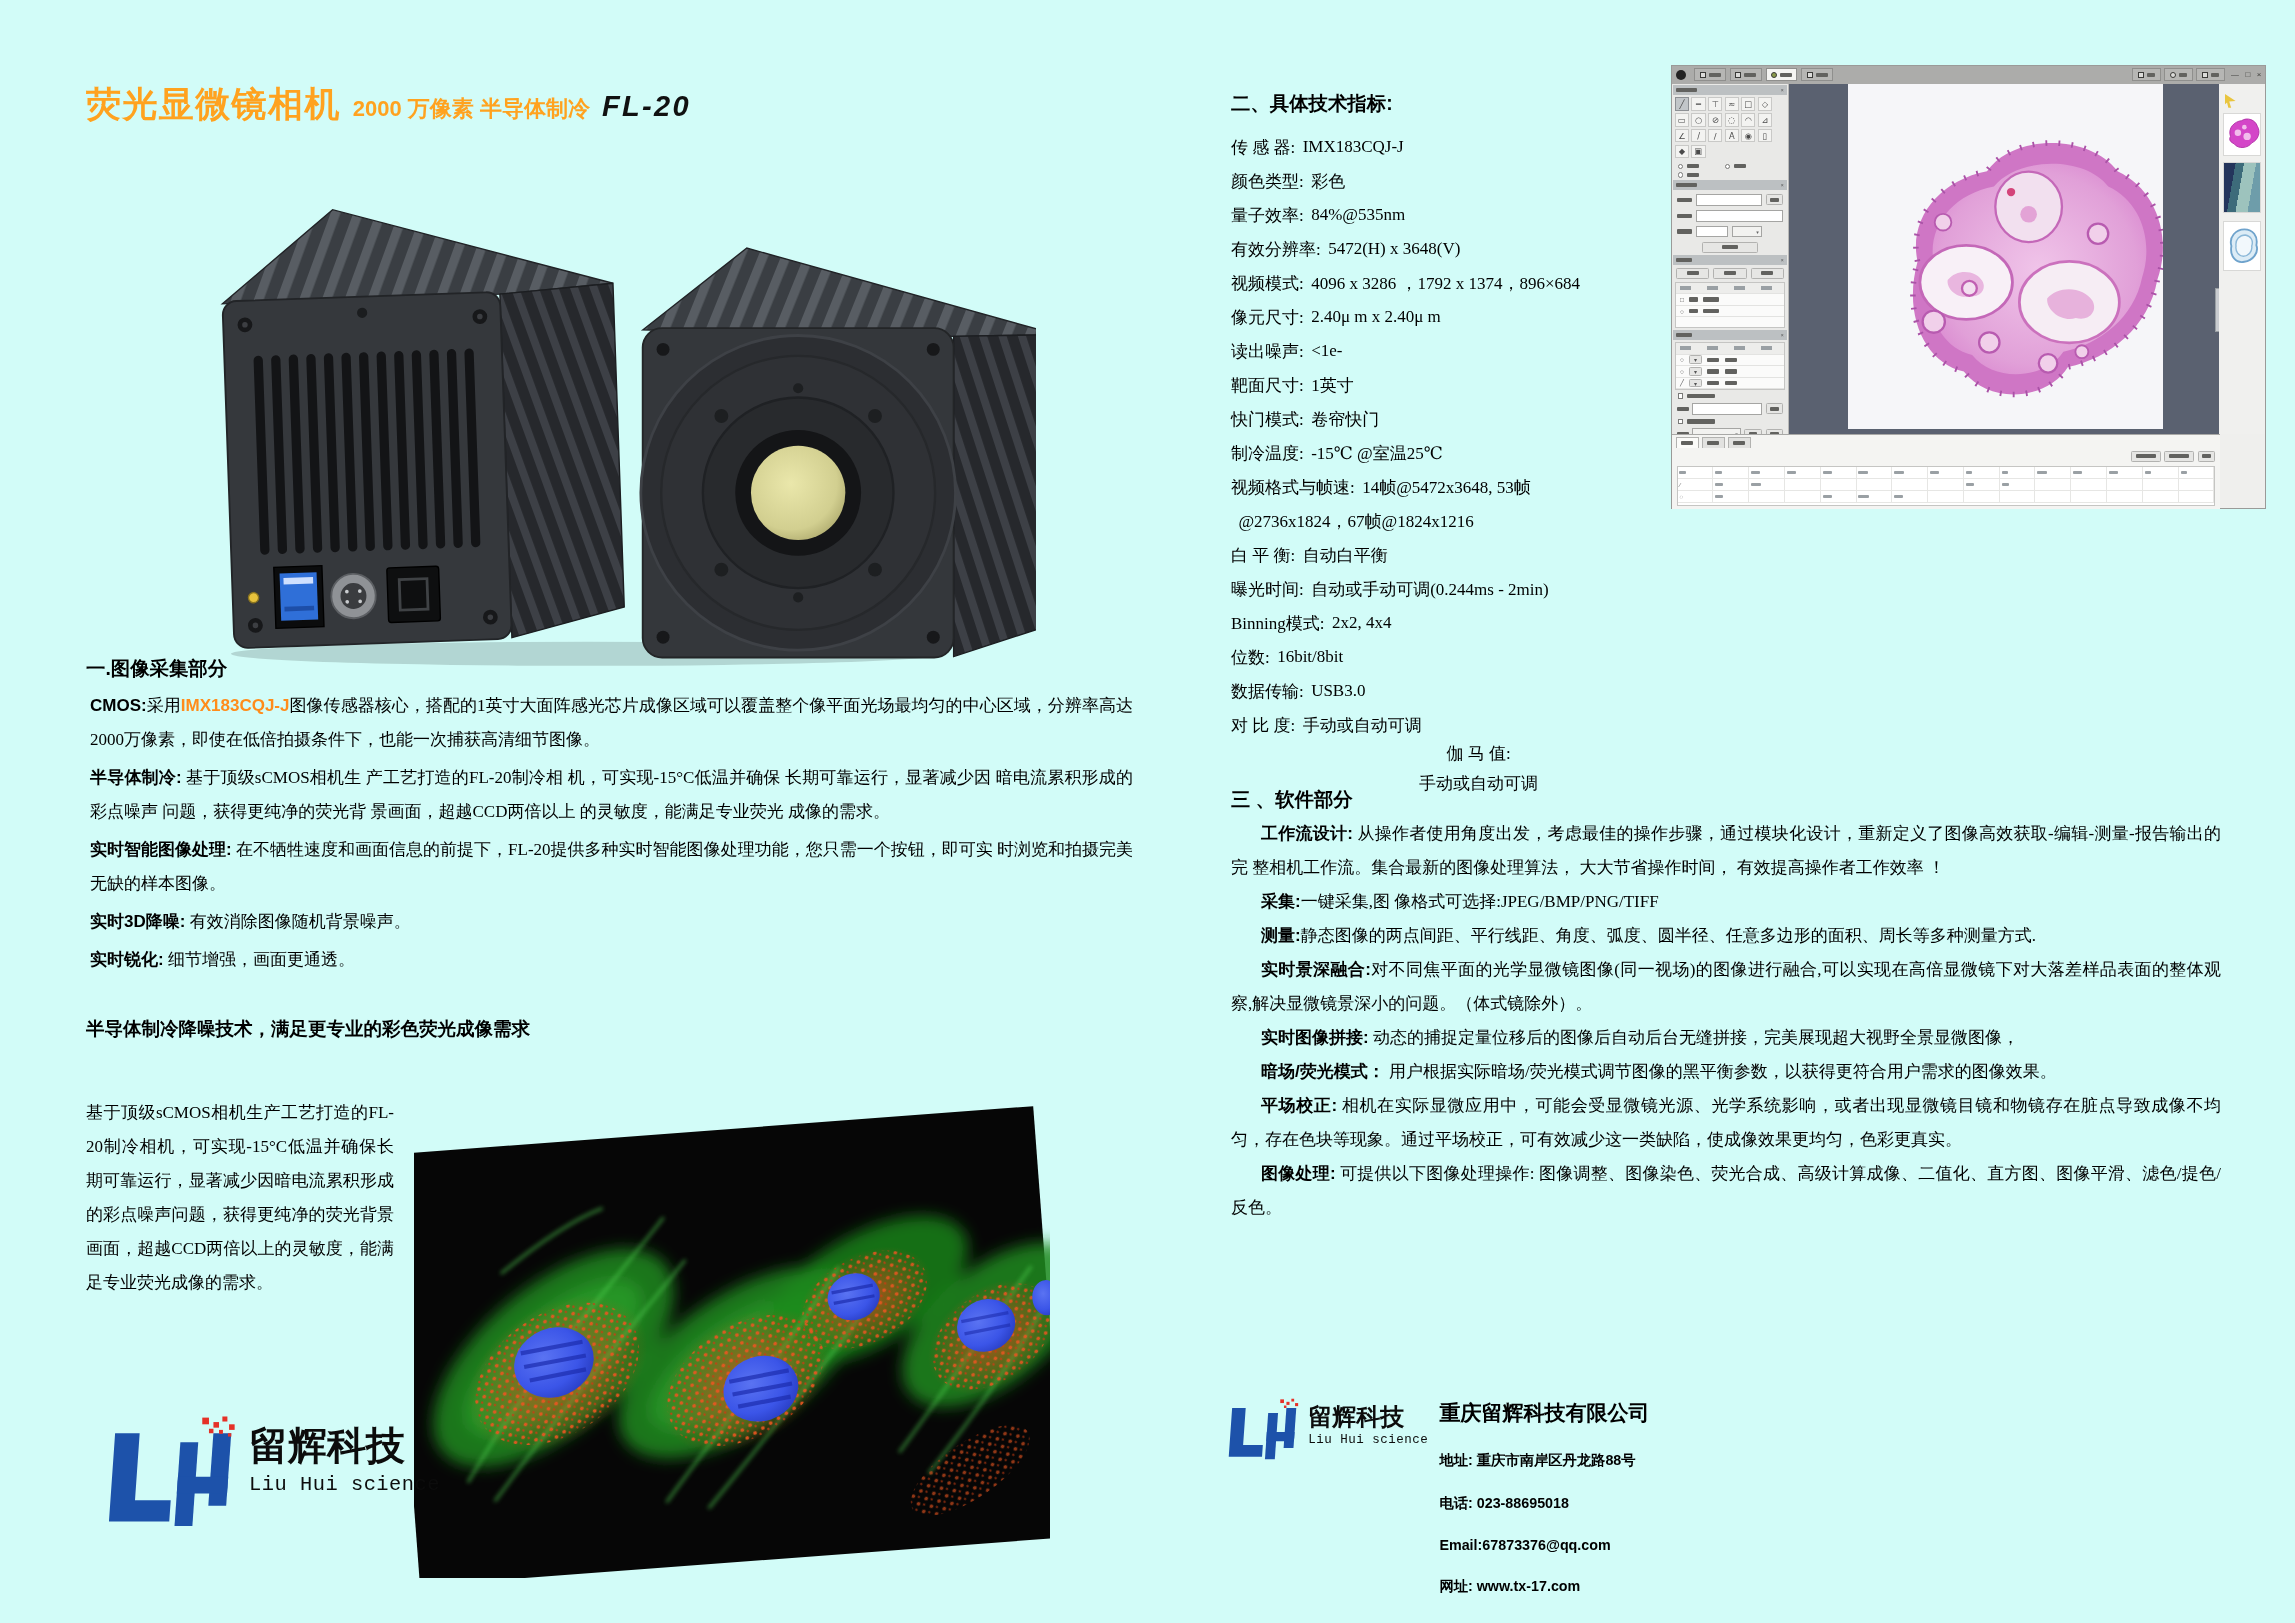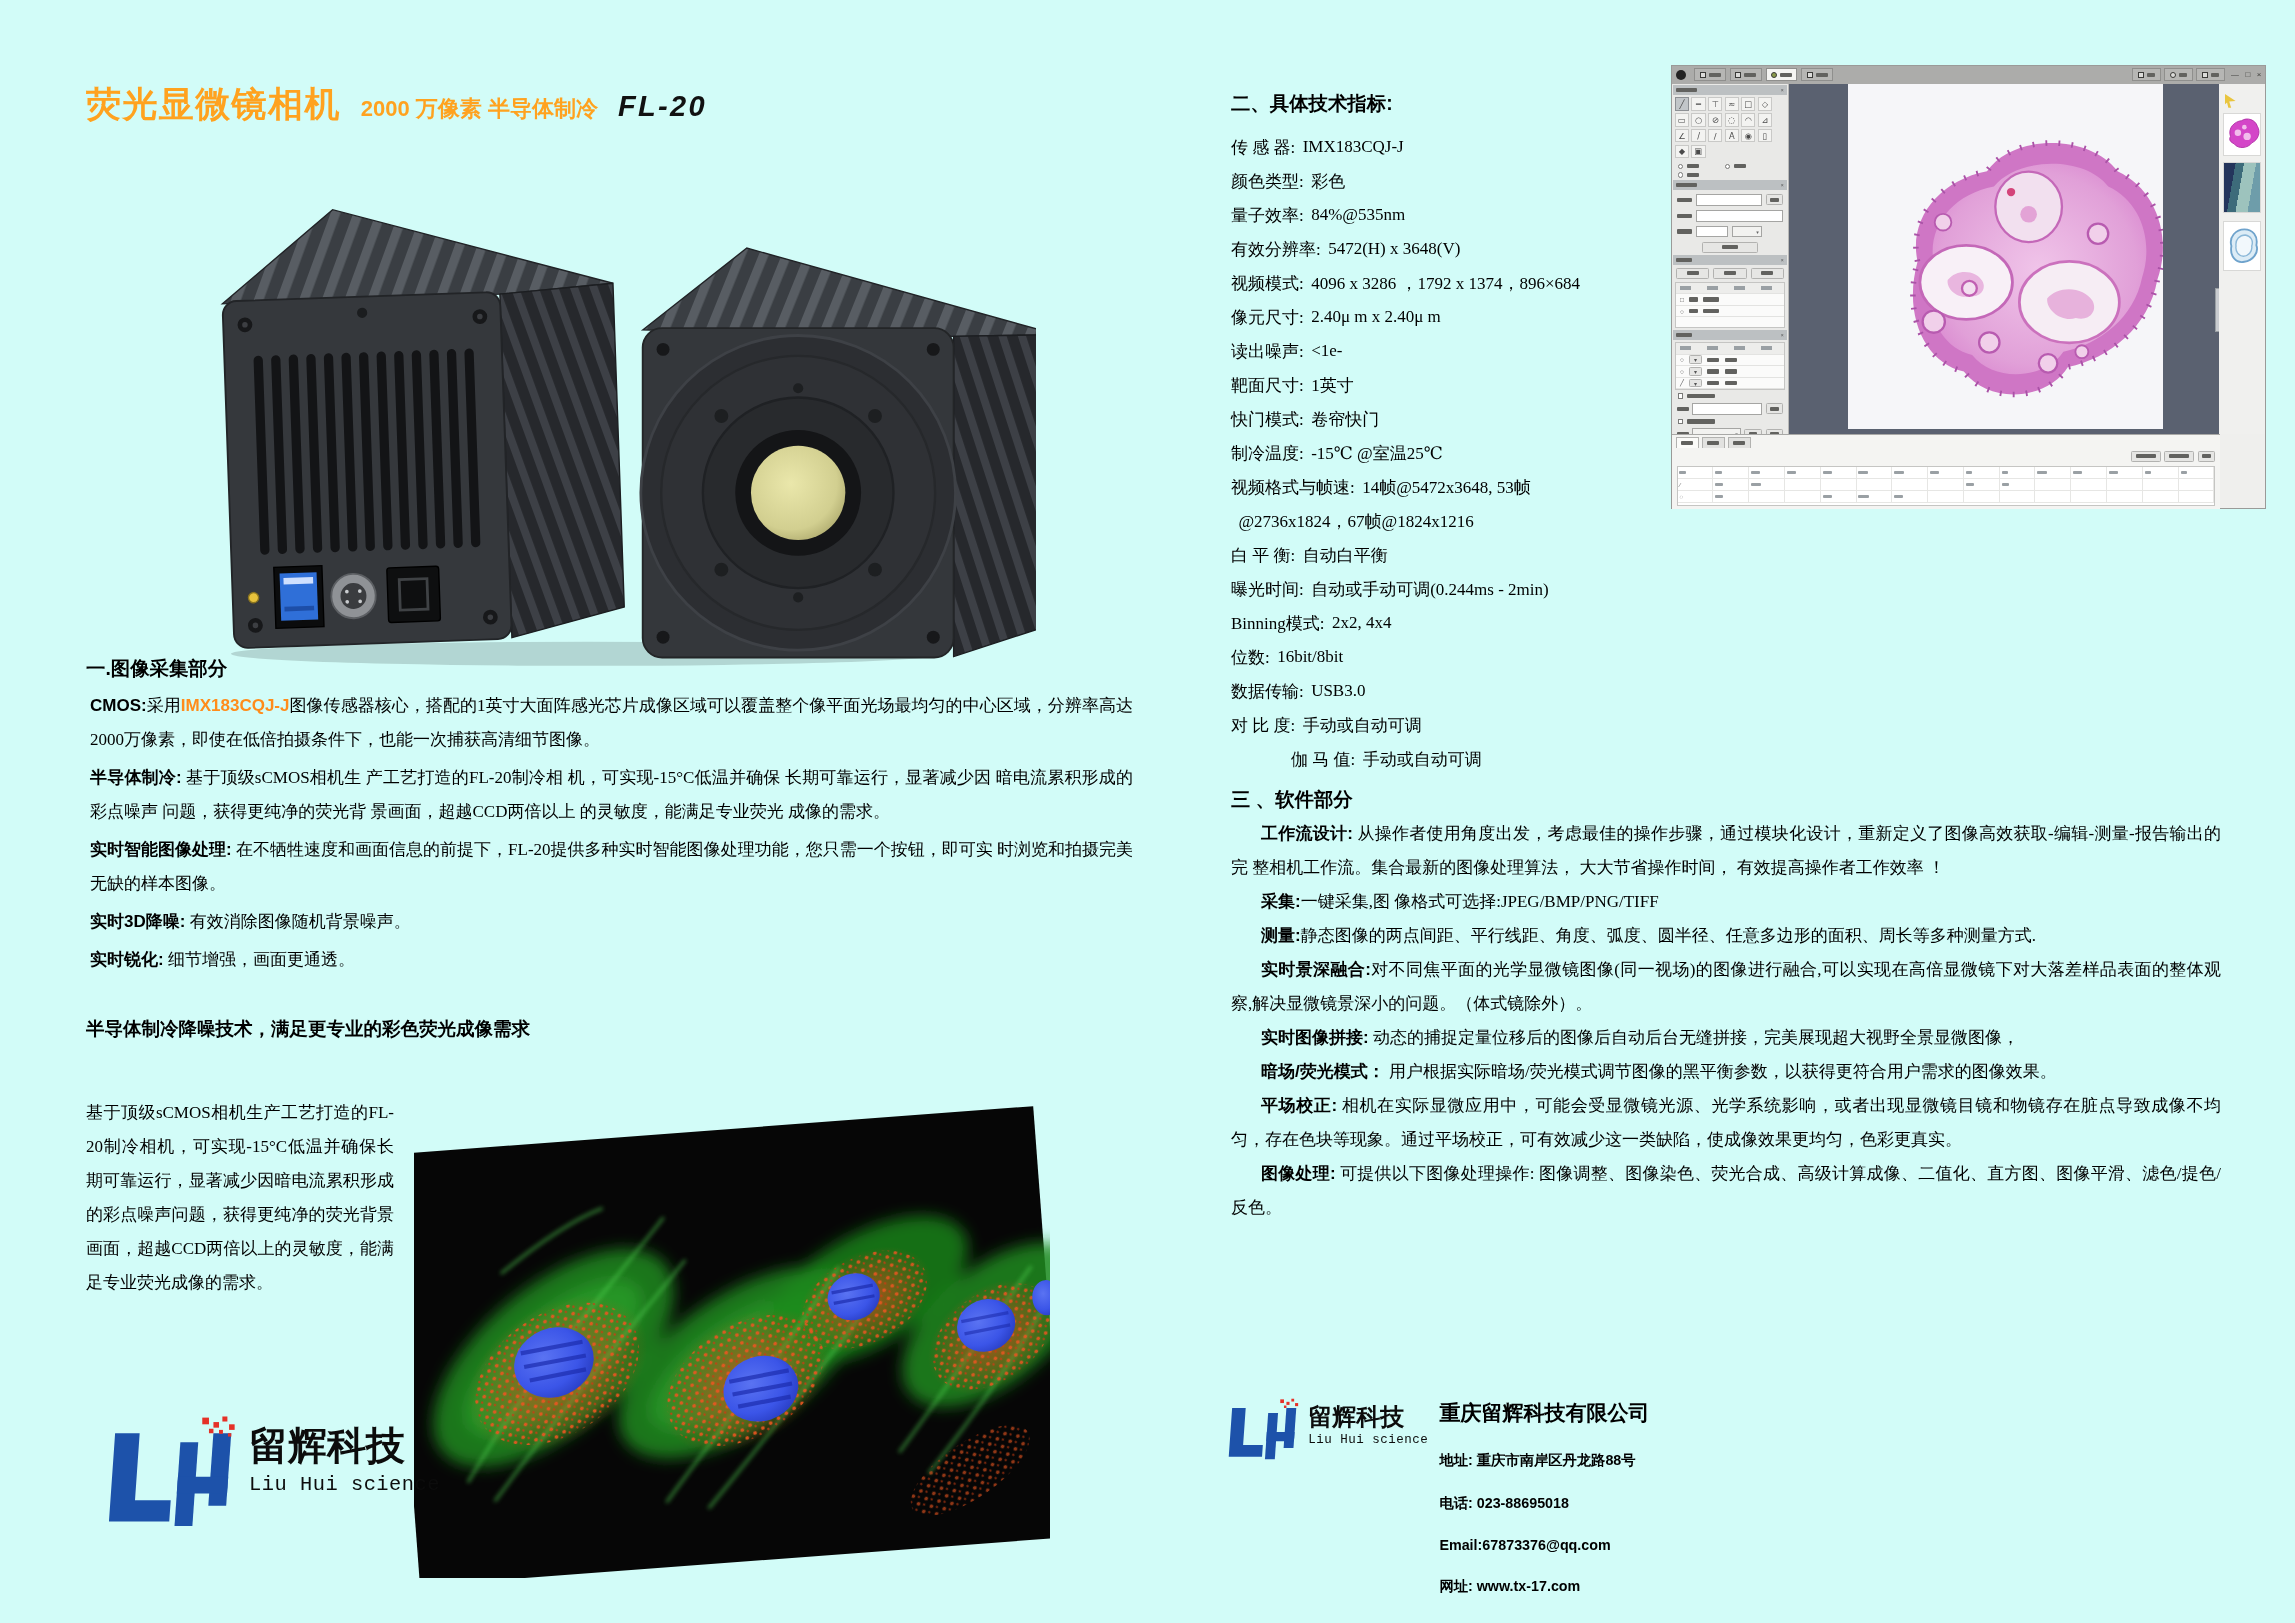--- a/index.html
+++ b/index.html
@@ -1,21 +1,21 @@
 <!DOCTYPE html>
 <html style="font-size:7.4px"><head>
 <meta charset="utf-8">
 <style>
   html,body{margin:0;padding:0;}
   body{width:2295px;height:1623px;font-family:"Liberation Serif","DejaVu Serif",serif;}
   .page{position:relative;width:2295px;height:1623px;background:#D2FCF8;overflow:hidden;}
   .abs{position:absolute;}
 
   
-  .hdr{left:86px;top:81px;display:flex;align-items:baseline;gap:20px;}
+  .hdr{left:86px;top:81px;display:flex;align-items:baseline;gap:12px;}
   .hdr-title{font-family:"Liberation Sans","DejaVu Sans",sans-serif;font-weight:700;font-size:35px;color:#FFA21F;letter-spacing:1.4px;}
   .hdr-sub{font-family:"Liberation Sans","DejaVu Sans",sans-serif;font-weight:700;font-size:22px;color:#FFA21F;}
   .hdr-model{font-family:"Liberation Sans","DejaVu Sans",sans-serif;font-style:italic;font-weight:800;font-size:29px;color:#111;letter-spacing:2.3px;}
 
   
   .h2{font-family:"Liberation Sans","DejaVu Sans",sans-serif;font-weight:700;font-size:19.4px;color:#000;}
   .body-text{font-size:17px;line-height:34px;text-align:justify;color:#000;}
   .body-text p{margin:4px;}
   b.lbl{font-family:"Liberation Sans","DejaVu Sans",sans-serif;font-weight:700;}
   .orange{color:#FF8C1A;font-family:"Liberation Sans","DejaVu Sans",sans-serif;font-weight:700;}
@@ -23,21 +23,21 @@
   .left-text{left:86px;top:685px;width:1051px;}
   .sec1-head{left:86px;top:655px;}
   .banner{left:86px;top:1016px;font-size:18.5px;}
   .side-para{left:86px;top:1096px;width:308px;font-size:17px;line-height:34px;text-align:justify;}
   .fluo-wrap{left:414px;top:1104px;width:636px;height:474px;}
 
   
   .right-col{left:1231px;top:90px;width:990px;}
   .spec-list{margin-top:13px;width:435px;font-size:17px;}
   .spec-row{display:flex;gap:7.4px;height:34px;align-items:center;white-space:nowrap;}
-  .spec-row.indent{padding-left:60px;}
+  .spec-row.indent{padding-left:60px;flex-direction:column;}
   .soft-head{margin-top:10.2px;margin-bottom:3.7px;}
   .soft{font-size:17px;line-height:34px;text-align:justify;margin:0;}
   .soft.ind{text-indent:30px;}
 
   
   .company{left:1226px;top:1398px;display:flex;align-items:flex-start;gap:8.3px;}
   .logo-small-texts{display:flex;flex-direction:column;margin-top:2.8px;}
   .logo-cn{font-family:"Liberation Sans","DejaVu Sans",sans-serif;font-weight:700;font-size:24px;color:#0c0c0c;}
   .logo-en{font-family:"Liberation Mono","DejaVu Sans Mono",monospace;font-size:12.5px;color:#0c0c0c;letter-spacing:0.5px;}
   .company-info{margin-left:2.8px;}

